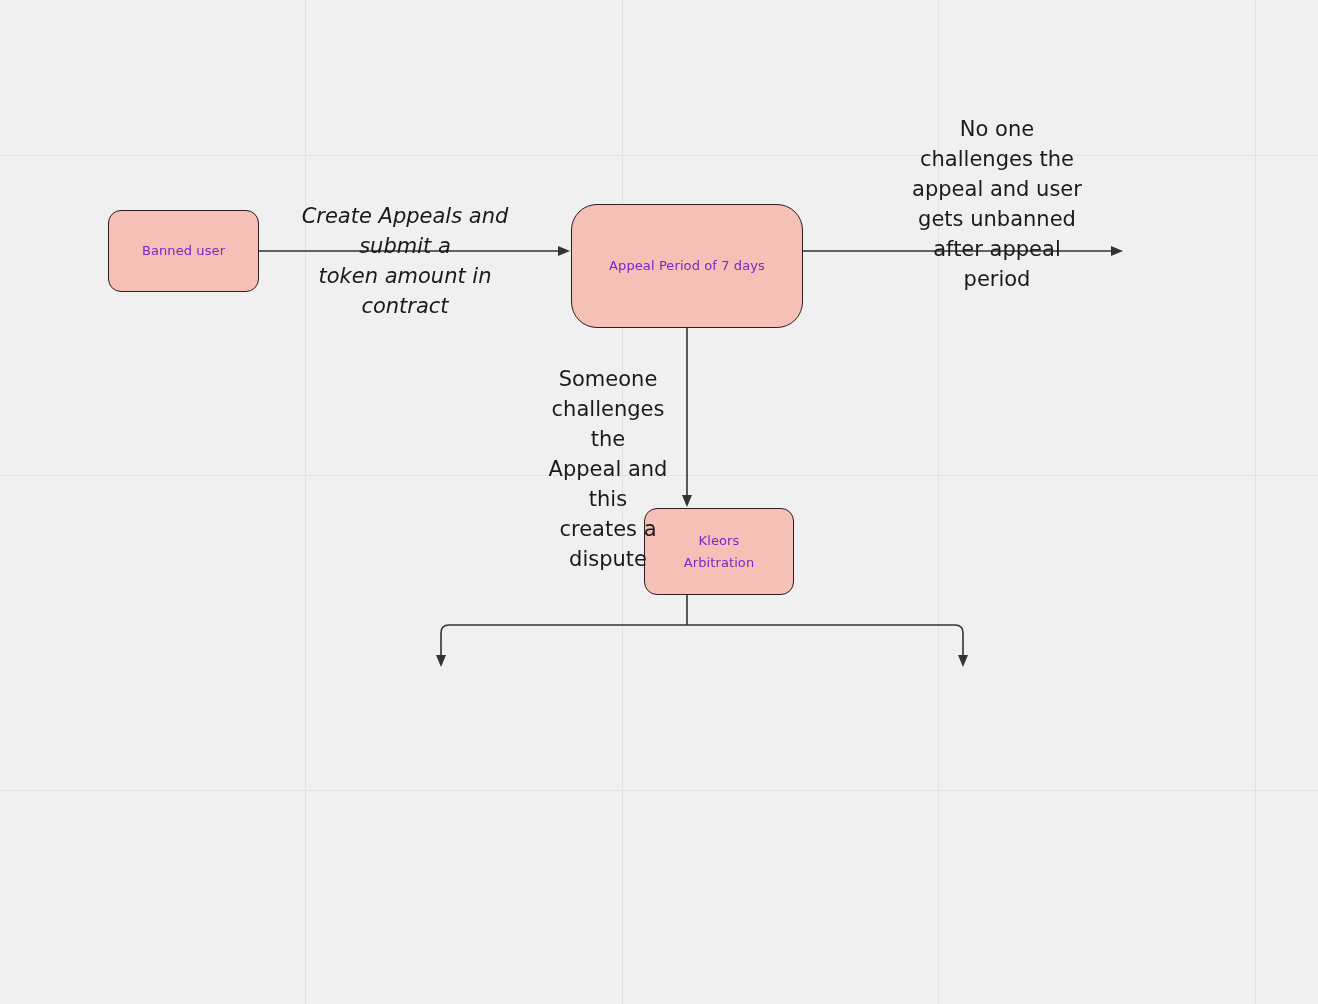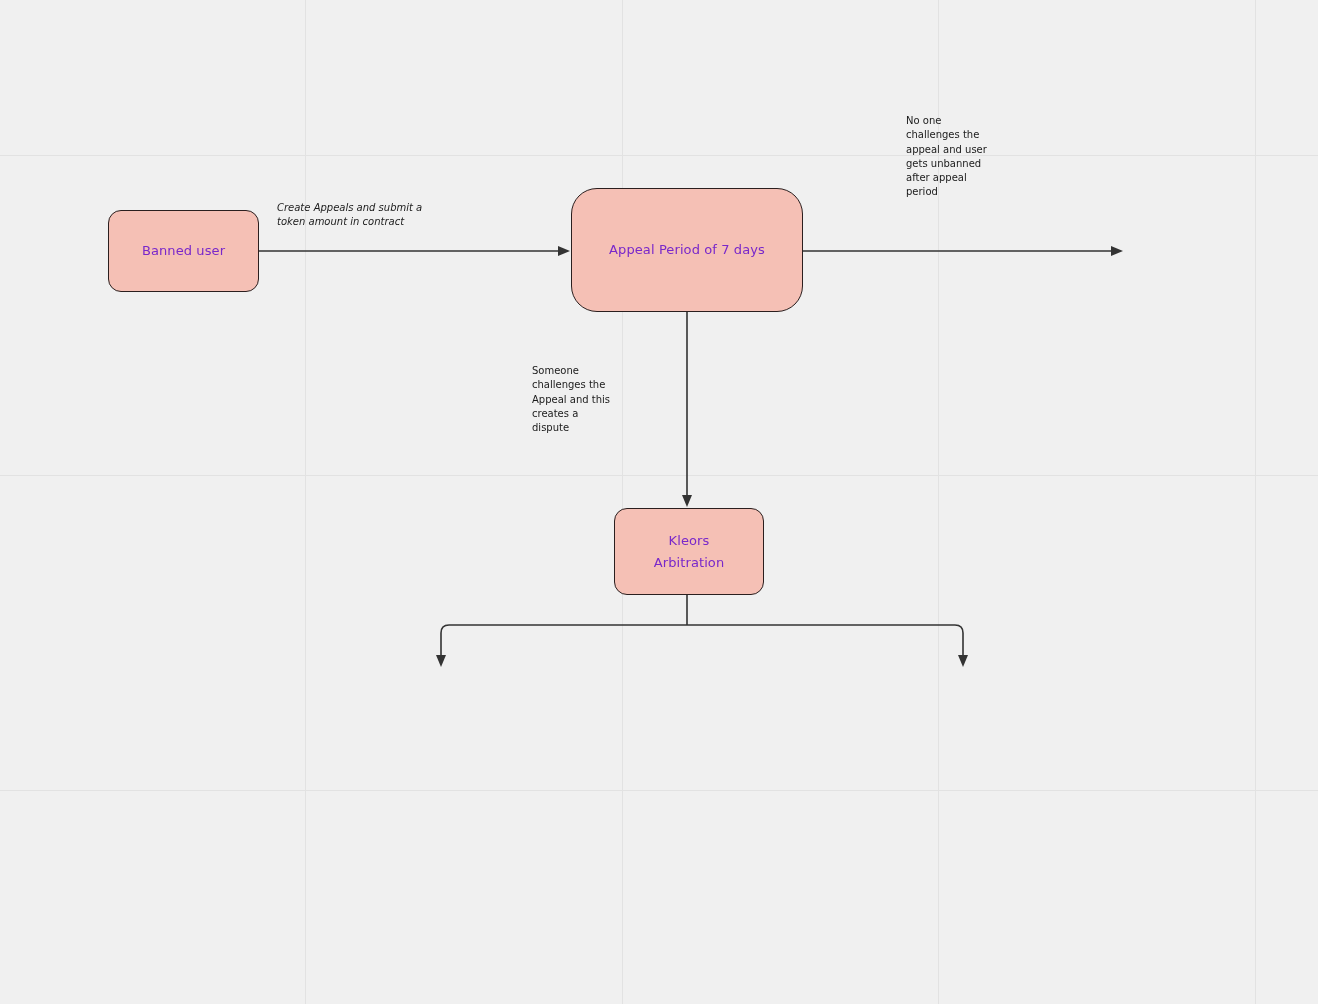--- a/index.html
+++ b/index.html
@@ -63,32 +63,33 @@
     justify-content: center;
     text-align: center;
     color: #7928ca;
     font-size: 13px;
     line-height: 1.62;
     letter-spacing: 0.1px;
     padding: 2px 8px;
   }
   .node.big {
     border-radius: 26px;
+    margin-top: 16px;
   }
   .node-label {
     white-space: pre-line;
     display: block;
   }
   
   .edge-label {
     position: absolute;
     color: #1a1a1a;
-    font-size: 10px;
+    font-size: 21px;
     line-height: 1.43;
-    text-align: left;
+    text-align: center;
     white-space: pre-line;
   }
 </style>
 </head>
 <body>
 
 <div id="canvas">
 
   <div class="grid-layer">
     <div class="grid-v" style="left:305px;"></div>
@@ -128,21 +129,21 @@
 
   <div class="node" style="left:108px; top:210px; width:151px; height:82px;">
     <span class="node-label">Banned user</span>
   </div>
 
   <div class="node big" style="left:571px; top:188px; width:232px; height:124px;">
     <span class="node-label">Appeal Period of 7 days</span>
   </div>
 
 
-  <div class="node" style="left:614px; top:508px; width:150px; height:87px;">
+  <div class="node" style="left:644px; top:508px; width:150px; height:87px;">
     <span class="node-label">Kleors
 Arbitration</span>
   </div>
 
 
 
   <div class="edge-label" style="left:277px; top:201px; width:256px;font-style:italic;">Create Appeals and submit a
 token amount in contract</div>
 
   <div class="edge-label" style="left:906px; top:114px; width:182px;">No one

